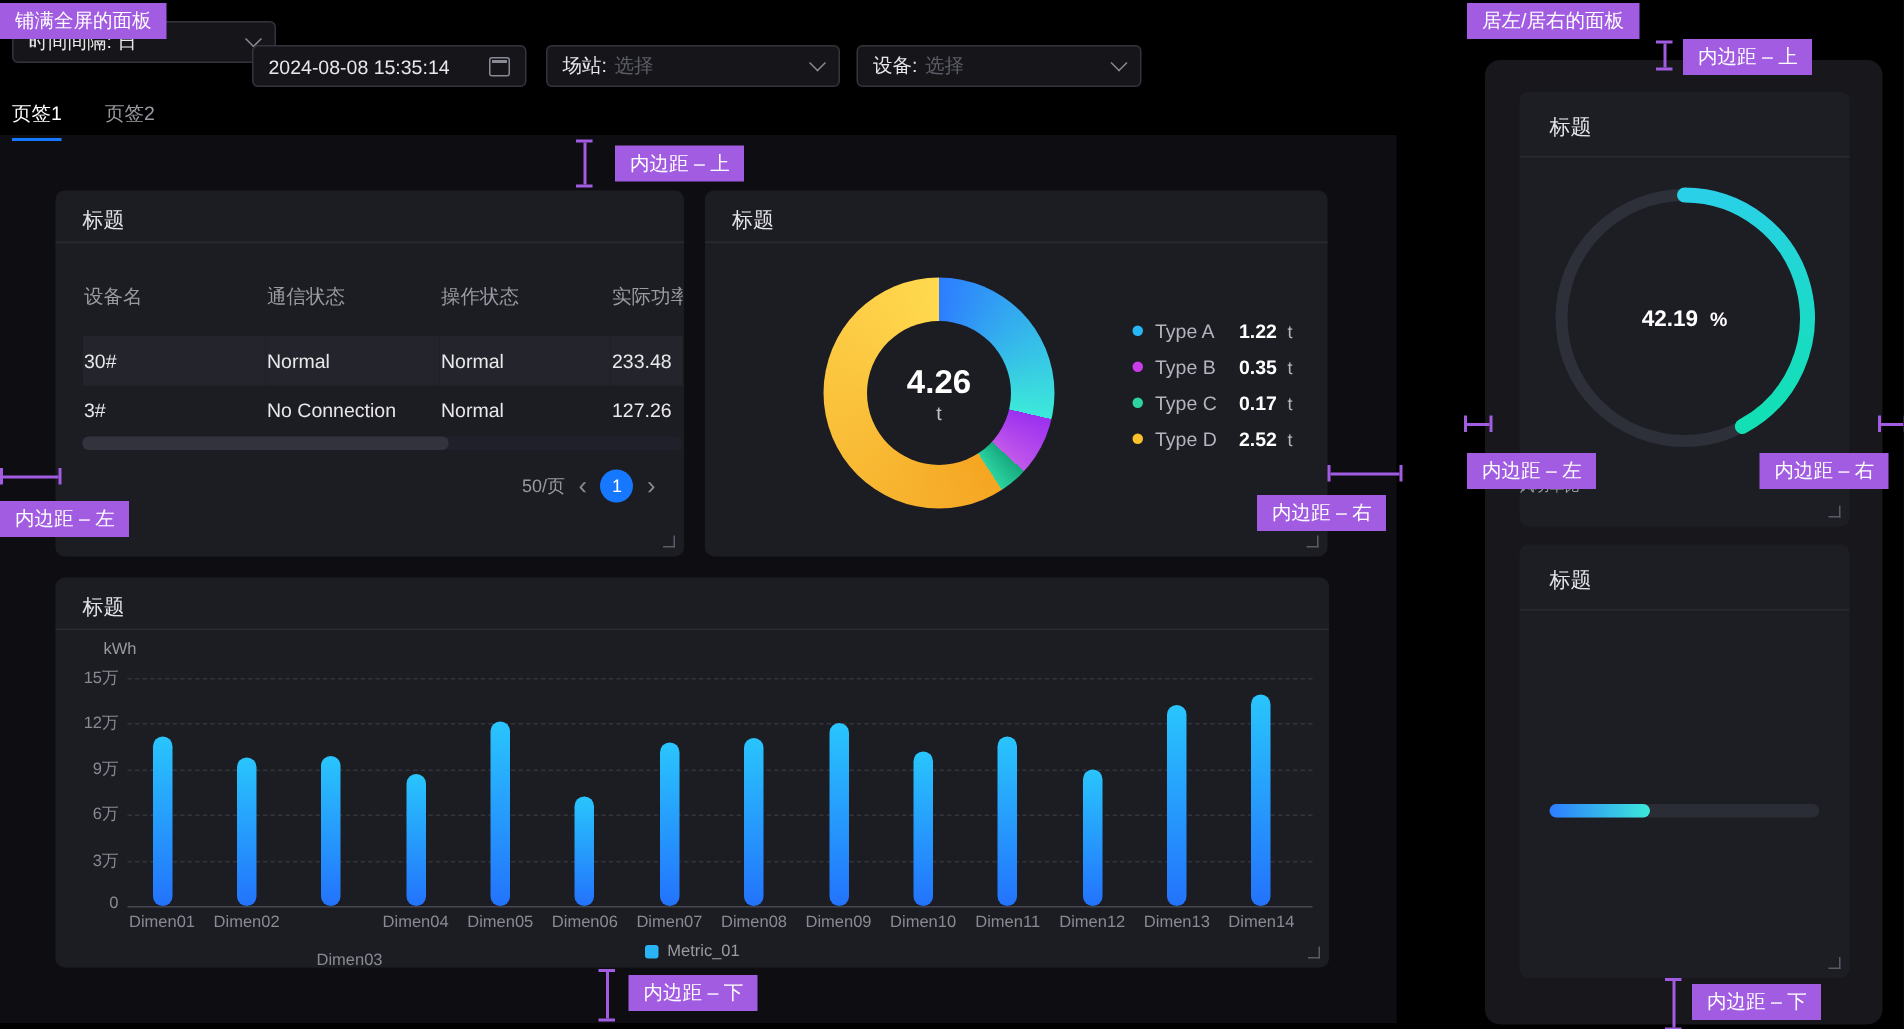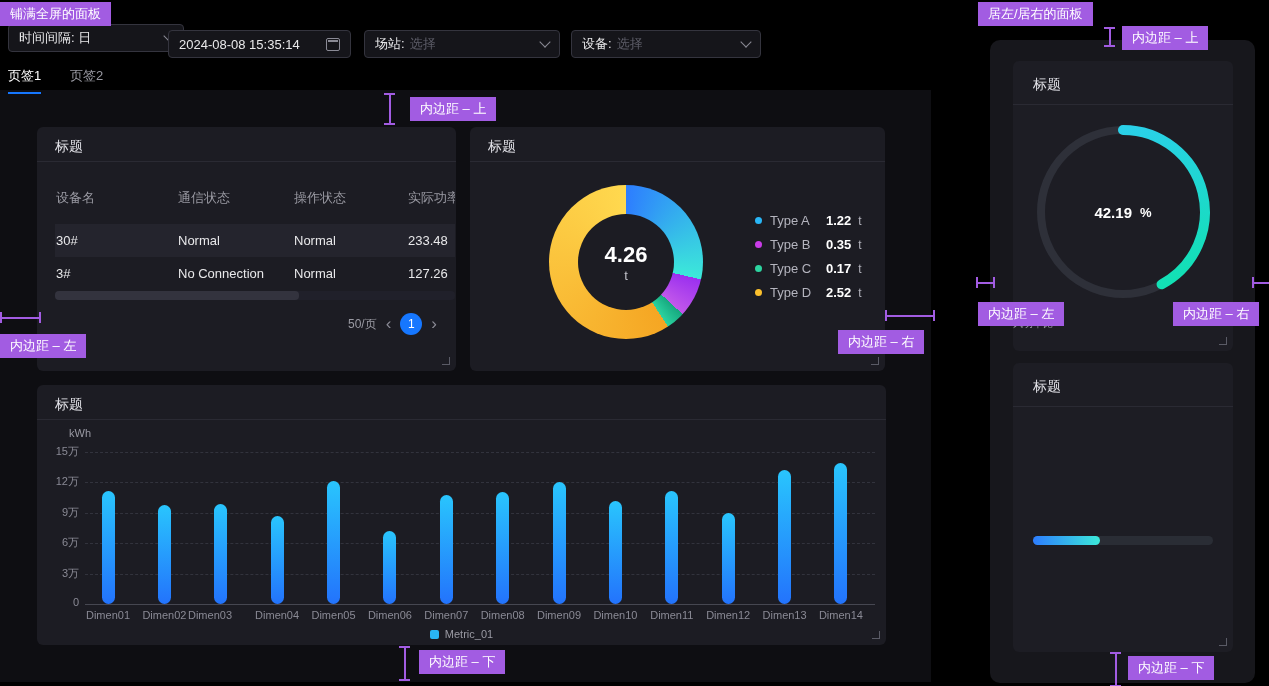--- a/index.html
+++ b/index.html
@@ -85,21 +85,21 @@
   .vbeam::before{content:"";position:absolute;left:50%;transform:translateX(-50%);top:0;bottom:0;width:2px;background:#a25ce2}
   .hbeam{position:absolute;height:11px;border-left:2px solid #a25ce2;border-right:2px solid #a25ce2;z-index:50}
   .hbeam::before{content:"";position:absolute;top:50%;transform:translateY(-50%);left:0;right:0;height:2px;background:#a25ce2}
 </style>
 </head>
 <body>
 
 <div class="main-panel"></div>
 <div class="side-panel"></div>
 
-<div class="ctrl" style="left:8px;top:24px;width:176px">
+<div class="ctrl" style="left:8px;top:14px;width:176px">
   <span class="lbl">时间间隔: 日</span>
   <span class="chev"></span>
 </div>
 <div class="ctrl" style="left:168px;top:30px;width:183px">
   <span class="lbl">2024-08-08 15:35:14</span>
   <span class="cal"></span>
 </div>
 <div class="ctrl" style="left:364px;top:30px;width:196px">
   <span class="lbl">场站:</span>
   <span class="ph">选择</span>
@@ -205,21 +205,21 @@
       <div class="grid" style="top: 30.4px;"></div>
       <div class="grid" style="top: 60.8px;"></div>
       <div class="grid" style="top: 91.2px;"></div>
       <div class="grid" style="top: 121.6px;"></div>
       <div class="grid solid" style="top: 152px;"></div>
       <div class="bar" style="left: 16.5px; height: 113.5px; background: linear-gradient(to top, rgb(35, 115, 252), rgb(41, 197, 253));"></div>
       <div class="bcat" style="left: 23px;">Dimen01</div>
       <div class="bar" style="left: 72.9px; height: 99.3px; background: linear-gradient(to top, rgb(35, 115, 252), rgb(41, 197, 253));"></div>
       <div class="bcat" style="left: 79.4px;">Dimen02</div>
       <div class="bar" style="left: 129.3px; height: 100.3px; background: linear-gradient(to top, rgb(35, 115, 252), rgb(41, 197, 253));"></div>
-      <div class="bcat" style="left: 125px;">Dimen03</div>
+      <div class="bcat" style="left: 148px; margin-top: 25px;">Dimen03</div>
       <div class="bar" style="left: 185.6px; height: 88.2px; background: linear-gradient(to top, rgb(35, 115, 252), rgb(41, 197, 253));"></div>
       <div class="bcat" style="left: 192.1px;">Dimen04</div>
       <div class="bar" style="left: 242px; height: 122.6px; background: linear-gradient(to top, rgb(35, 115, 252), rgb(41, 197, 253));"></div>
       <div class="bcat" style="left: 248.5px;">Dimen05</div>
       <div class="bar" style="left: 298.4px; height: 73px; background: linear-gradient(to top, rgb(35, 115, 252), rgb(41, 197, 253));"></div>
       <div class="bcat" style="left: 304.9px;">Dimen06</div>
       <div class="bar" style="left: 354.8px; height: 109.4px; background: linear-gradient(to top, rgb(35, 115, 252), rgb(41, 197, 253));"></div>
       <div class="bcat" style="left: 361.3px;">Dimen07</div>
       <div class="bar" style="left: 411.2px; height: 112.5px; background: linear-gradient(to top, rgb(35, 115, 252), rgb(41, 197, 253));"></div>
       <div class="bcat" style="left: 417.7px;">Dimen08</div>

